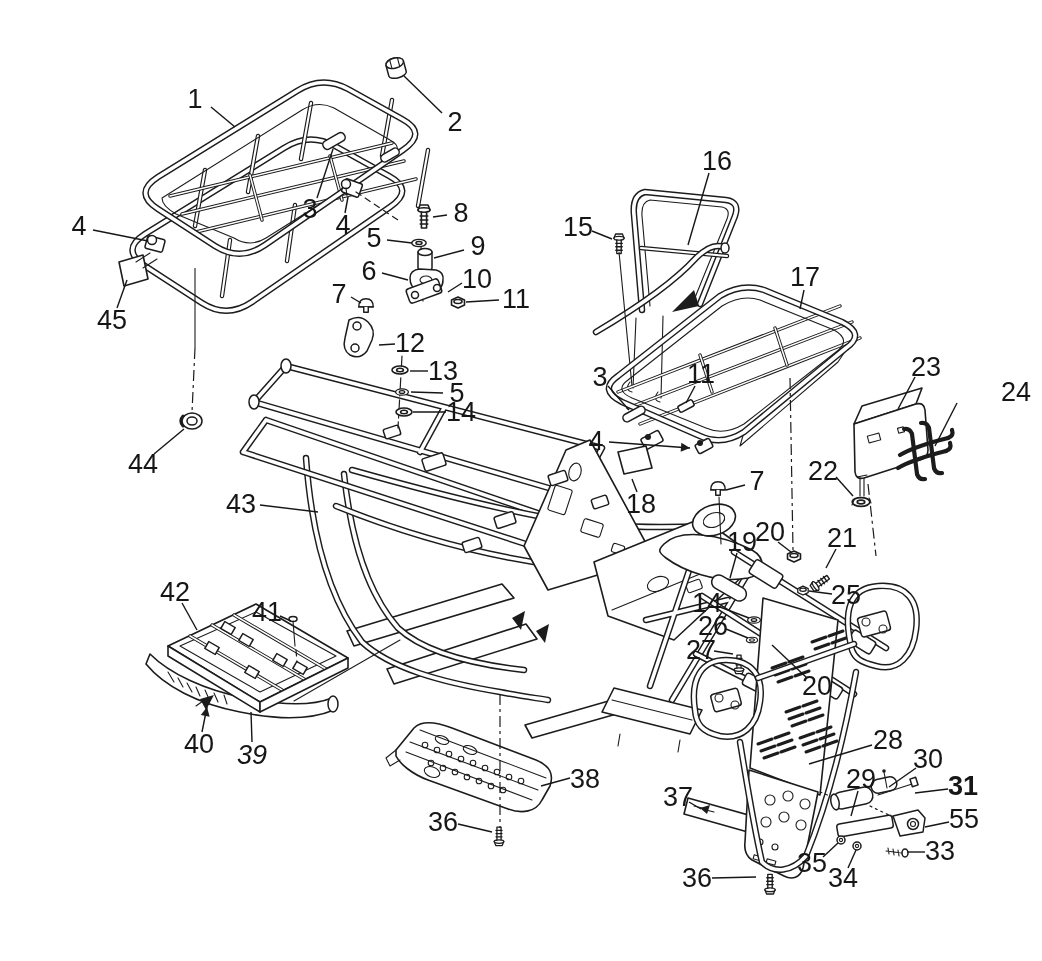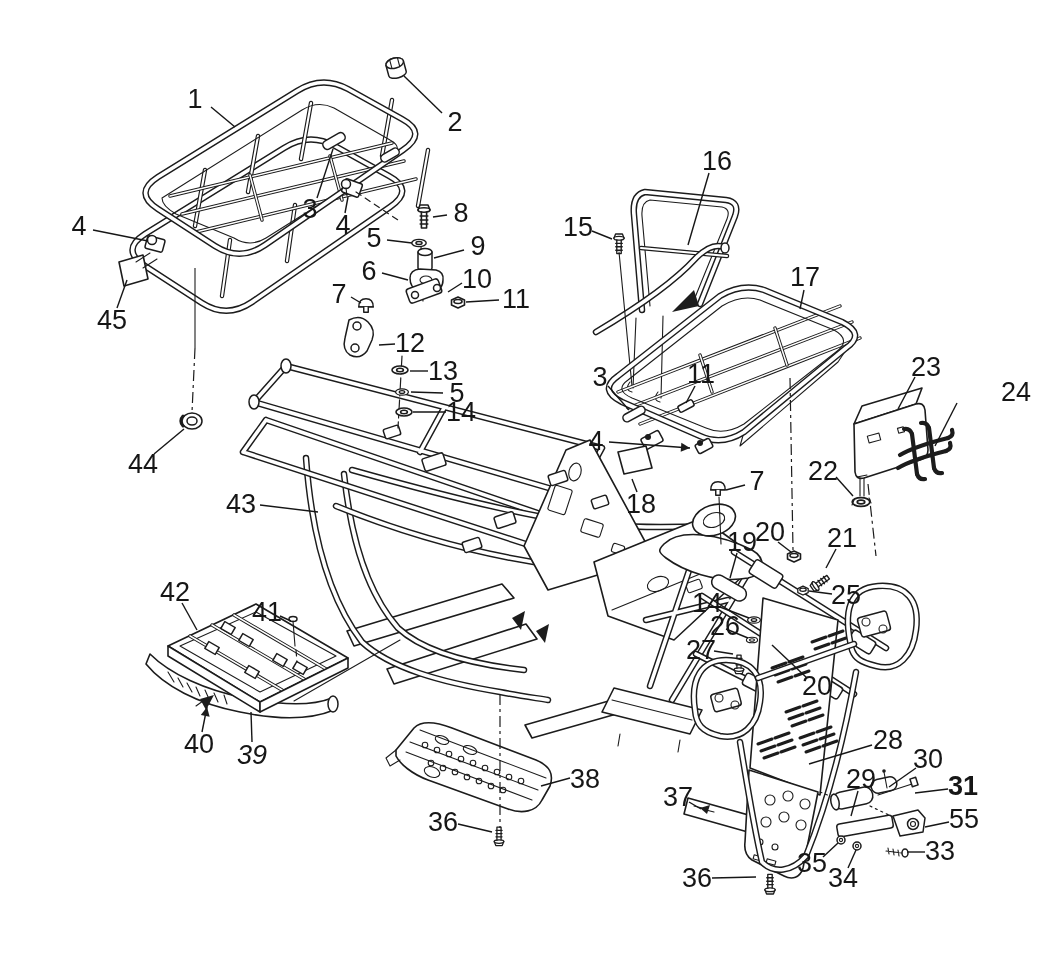--- a/index.html
+++ b/index.html
@@ -487,21 +487,21 @@
       <div class="callout" style="left: 641px; top: 504px;">18</div>
       <div class="callout" style="left: 926px; top: 367px;">23</div>
       <div class="callout" style="left: 968px; top: 392px; margin-left: 48px;">24</div>
       <div class="callout" style="left: 823px; top: 471px;">22</div>
       <div class="callout" style="left: 757px; top: 481px;">7</div>
       <div class="callout" style="left: 742px; top: 542px;">19</div>
       <div class="callout" style="left: 770px; top: 532px;">20</div>
       <div class="callout" style="left: 842px; top: 538px;">21</div>
       <div class="callout" style="left: 846px; top: 595px;">25</div>
       <div class="callout" style="left: 707px; top: 603px;">14</div>
-      <div class="callout" style="left: 713px; top: 626px; margin-left: 12px;">26</div>
+      <div class="callout" style="left: 713px; top: 626px;">26</div>
       <div class="callout" style="left: 701px; top: 650px;">27</div>
       <div class="callout" style="left: 817px; top: 686px;">20</div>
       <div class="callout" style="left: 175px; top: 592px;">42</div>
       <div class="callout" style="left: 267px; top: 612px; text-align: right;">41</div>
       <div class="callout" style="left: 199px; top: 744px;">40</div>
       <div class="callout" style="left: 252px; top: 755px; font-style: italic;">39</div>
       <div class="callout" style="left: 585px; top: 779px;">38</div>
       <div class="callout" style="left: 443px; top: 822px;">36</div>
       <div class="callout" style="left: 678px; top: 797px;">37</div>
       <div class="callout" style="left: 888px; top: 740px;">28</div>

